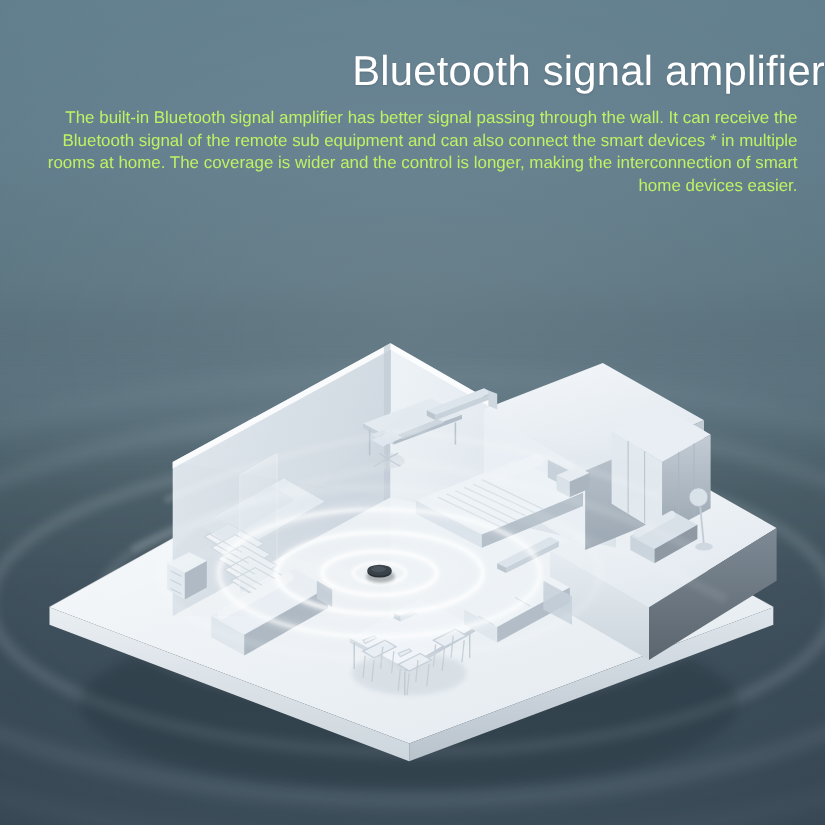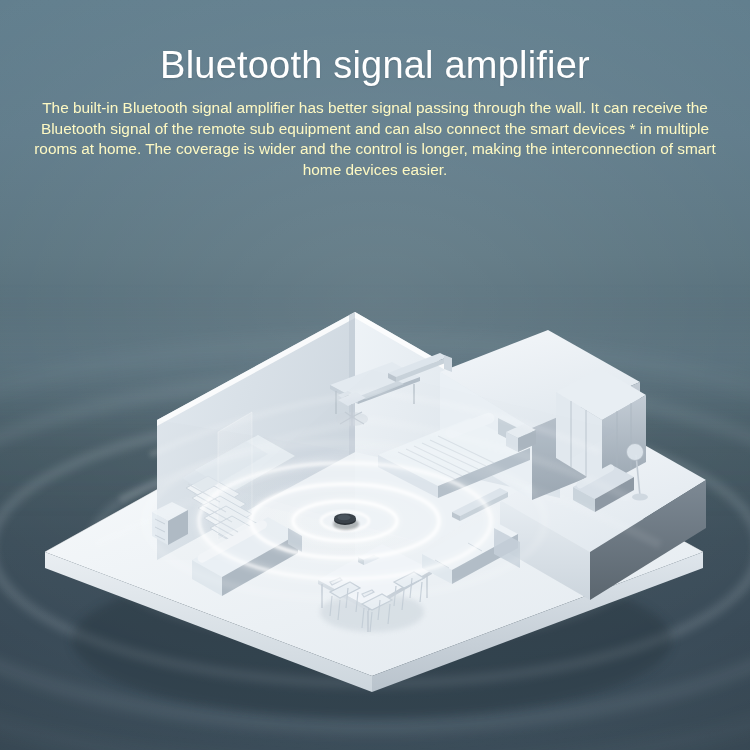--- a/index.html
+++ b/index.html
@@ -46,30 +46,30 @@
   
   .ripples{position:absolute;left:0;top:0;width:750px;height:750px;}
   .ripple{
     position:absolute;border-radius:50%;
     border-style:solid;border-color:rgba(228,238,242,0.16);
     transform:translate(-50%,-50%);
     pointer-events:none;
   }
 
   
-  .text-wrap{position:absolute;left:0;top:0;width:750px;text-align:center;z-index:40;}
+  .text-wrap{position:absolute;left:0;top:0;width:750px;text-align:right;z-index:40;}
   .title{
     margin:0;padding-top:46px;
     font-size:38px;font-weight:400;color:#ffffff;
     letter-spacing:0.2px;line-height:1.0;
     text-shadow:0 1px 2px rgba(0,0,0,0.12);
   }
   .body-copy{
     margin:14px auto 0 auto;width:700px;
-    font-size:15.4px;line-height:20.5px;color:#fef9c3;
+    font-size:15.4px;line-height:20.5px;color:#bef264;
     font-weight:400;
   }
 
   
   .scene{position:absolute;left:0;top:0;width:750px;height:750px;z-index:20;}
   .scene svg{display:block;}
 
   .glow-ring{pointer-events:none;}
 </style>
 </head>

